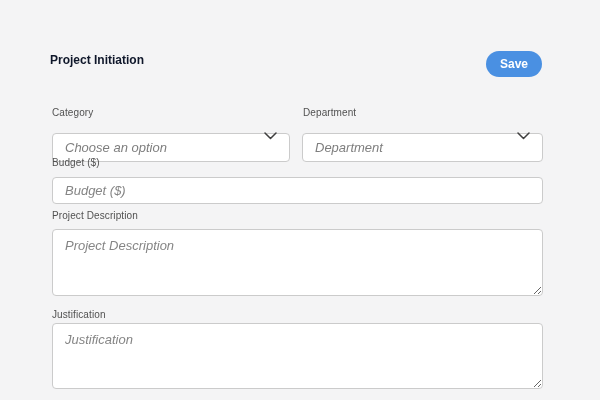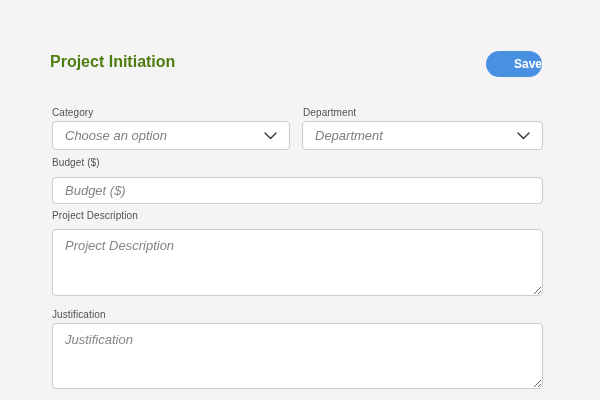--- a/index.html
+++ b/index.html
@@ -7,38 +7,37 @@
   body {
     position: relative;
     overflow: hidden;
     background: #f4f4f5;
     font-family: "Liberation Sans", sans-serif;
   }
 
   .page-title {
     position: absolute;
     left: 50px; top: 53px;
-    font-size: 16px;
+    font-size: 12px;
     font-weight: 700;
-    color: #4d7c0f;
+    color: #0f172a;
   }
 
   .save-button {
     position: absolute;
     left: 486px; top: 51px;
     width: 56px; height: 26px;
     border: none;
     border-radius: 13px;
     background: #4a90e2;
     color: #ffffff;
     font-family: inherit;
     font-size: 12px;
     font-weight: 700;
     cursor: pointer;
-    text-align: right;
   }
 
   .field-label {
     position: absolute;
     font-size: 10px;
     color: #515151;
     letter-spacing: 0.1px;
   }
   #category-label   { left: 52px;  top: 107px; }
   #department-label { left: 303px; top: 107px; }
@@ -56,20 +55,21 @@
     -webkit-appearance: none;
     background: #ffffff;
     border: 1px solid #cbcbcb;
     border-radius: 4px;
     padding: 0 30px 0 12px;
     font-family: inherit;
     font-size: 13px;
     font-style: italic;
     color: #7e7e7e;
     cursor: pointer;
+    margin-top: 12px;
   }
   .select-wrap .chev {
     position: absolute;
     right: 13px; top: 50%;
     transform: translateY(-50%);
     pointer-events: none;
     display: block;
   }
 
   .text-control {

